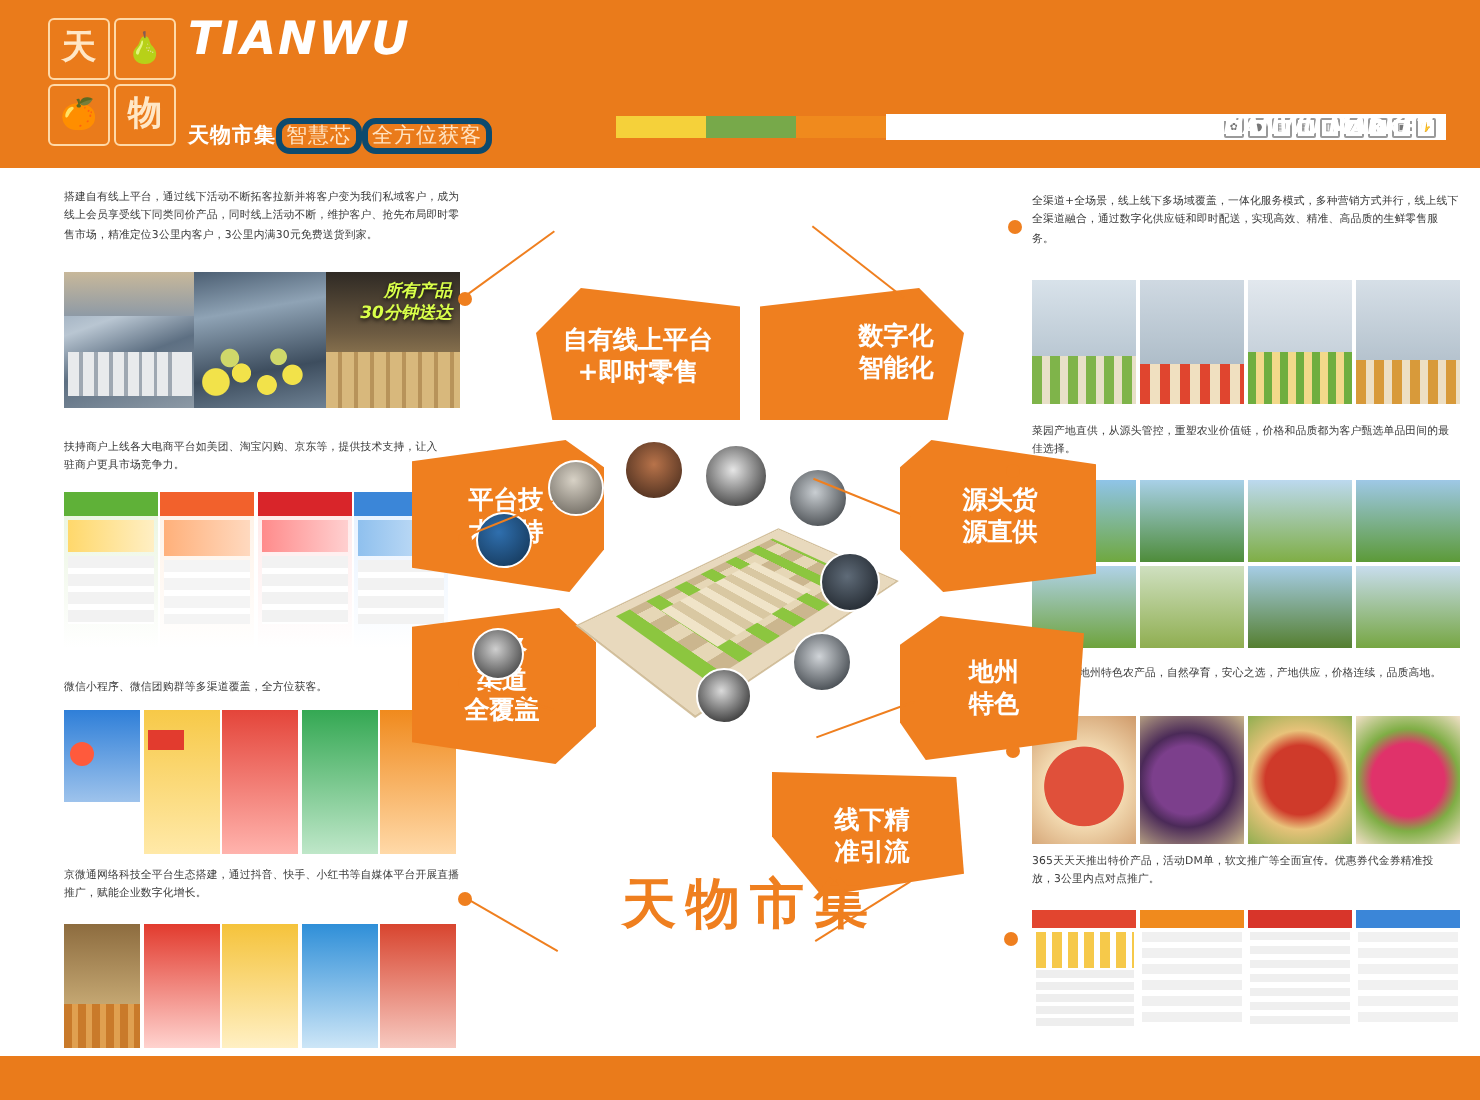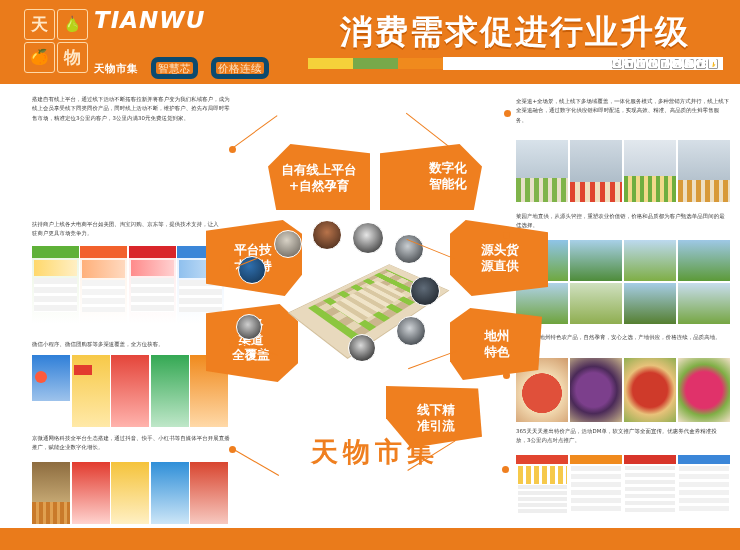--- a/index.html
+++ b/index.html
@@ -18,21 +18,21 @@
   .logo-grid{width:64px;height:64px;display:grid;grid-template-columns:1fr 1fr;grid-template-rows:1fr 1fr;gap:2px;flex:0 0 auto;}
   .lg-cell{border:1.4px solid #ffd9a8;border-radius:3px;display:flex;align-items:center;justify-content:center;
            color:#ffe7c6;font-size:17px;font-weight:bold;line-height:1;position:relative;overflow:hidden;}
   .lg-cell.fruit{font-size:15px;color:#ffcf92;}
   .logo-text{display:flex;flex-direction:column;justify-content:space-between;line-height:1;gap:28px;}
   .logo-tianwu{font-family:"DejaVu Sans","Liberation Sans",sans-serif;font-style:italic;font-weight:bold;
       font-size:23px;color:#fff;letter-spacing:1px;}
   .logo-market{font-style:italic;font-weight:bold;font-size:23px;color:#fff;letter-spacing:1px;margin-top:1px;}
   .logo-cn{font-size:10.5px;color:#ffe3c2;letter-spacing:.5px;margin-top:3px;white-space:nowrap;}
   .logo-cn b{font-weight:bold;color:#fff;}
-  .logo-cn .boxed{border:5px solid #0c4a6e;border-radius:7px;padding:0 2px;margin-left:13px;}
+  .logo-cn .boxed{border:3px solid #0c4a6e;border-radius:7px;padding:0 2px;margin-left:0;}
 
   .hdr-title{position:absolute;left:300px;top:10px;width:430px;text-align:center;
       font-size:33px;font-weight:bold;color:#ffffff;letter-spacing:2px;
       text-shadow:0 2px 0 #c95f08;}
   .hdr-bar{position:absolute;left:308px;top:56px;width:415px;height:15px;display:flex;align-items:center;gap:0;}
   .seg{height:11px;}
   .seg.y{width:45px;background:#f5d13a;}
   .seg.g{width:45px;background:#77a94a;}
   .seg.o{width:45px;background:#f08a1d;}
   .hdr-white{flex:1;height:13px;background:#fff;display:flex;align-items:center;justify-content:flex-end;padding-right:5px;gap:2px;}
@@ -85,26 +85,25 @@
       <div class="logo-wrap">
         <div class="logo-grid">
           <div class="lg-cell">天</div>
           <div class="lg-cell fruit">🍐</div>
           <div class="lg-cell fruit">🍊</div>
           <div class="lg-cell">物</div>
         </div>
         <div class="logo-text">
           <div class="logo-tianwu">TIANWU</div>
           <div class="logo-cn">
-            <b>天物市集</b><span class="boxed">智慧芯</span><span class="boxed">价格连续</span>
+            <b>天物市集</b><span class="boxed">智慧芯</span><span class="boxed">全方位获客</span>
           </div>
         </div>
       </div>
 
-      <div class="hdr-title">消费需求促进行业升级</div>
 
       <div class="hdr-bar">
         <div class="seg y"></div>
         <div class="seg g"></div>
         <div class="seg o"></div>
         <div class="hdr-white">
           <span class="mini-ico">✿</span>
           <span class="mini-ico">●</span>
           <span class="mini-ico">▤</span>
           <span class="mini-ico">▦</span>
@@ -114,20 +113,41 @@
           <span class="mini-ico">▣</span>
           <span class="mini-ico">✋</span>
         </div>
       </div>
       <div class="hdr-en" style="position:absolute;left:604px;top:57px;">TIANWU MARKET</div>
     </div>
   </div>
 
   <div class="txt" style="left:32px;top:95px;width:198px;">搭建自有线上平台，通过线下活动不断拓客拉新并将客户变为我们私域客户，成为线上会员享受线下同类同价产品，同时线上活动不断，维护客户、抢先布局即时零售市场，精准定位3公里内客户，3公里内满30元免费送货到家。</div>
 
+  <div class="photo" style="left:32px;top:136px;width:198px;height:68px;">
+    <div class="ph-row">
+      <div class="pane" style="width:33%;background:linear-gradient(160deg,#7f93a8 0%,#b9c6d2 35%,#5d6f82 60%,#8d9aa6 100%);">
+        <div style="position:absolute;left:2px;bottom:6px;width:62px;height:22px;background:linear-gradient(90deg,#e8eaec 0 9%,#9fa8b2 9% 12%,#e8eaec 12% 21%,#9fa8b2 21% 24%,#e8eaec 24% 33%,#9fa8b2 33% 36%,#e8eaec 36% 45%,#9fa8b2 45% 48%,#e8eaec 48% 57%,#9fa8b2 57% 60%,#e8eaec 60% 69%,#9fa8b2 69% 72%,#e8eaec 72% 81%,#9fa8b2 81% 84%,#e8eaec 84% 100%);"></div>
+        <div style="position:absolute;left:0;top:0;right:0;height:22px;background:linear-gradient(180deg,#c8b89a,#8e9aa6);"></div>
+      </div>
+      <div class="pane" style="width:33%;background:linear-gradient(170deg,#4c5f73 0%,#8fa3b5 30%,#3d4d5e 70%,#6e8193 100%);">
+        <div style="position:absolute;left:4px;bottom:4px;width:58px;height:30px;background:
+           radial-gradient(circle at 12% 70%,#f2e24a 0 12%,transparent 13%),
+           radial-gradient(circle at 34% 55%,#f2e24a 0 11%,transparent 12%),
+           radial-gradient(circle at 56% 75%,#f2e24a 0 12%,transparent 13%),
+           radial-gradient(circle at 78% 58%,#f2e24a 0 10%,transparent 11%),
+           radial-gradient(circle at 24% 30%,#cfd86a 0 9%,transparent 10%),
+           radial-gradient(circle at 66% 28%,#cfd86a 0 9%,transparent 10%);"></div>
+      </div>
+      <div class="pane" style="width:34%;background:linear-gradient(180deg,#2f2a24 0%,#6d5b42 45%,#c9a86a 100%);">
+        <div style="position:absolute;left:0;bottom:0;width:100%;height:28px;background:repeating-linear-gradient(90deg,#d8b87c 0 6px,#b8935a 6px 8px);"></div>
+        <div class="badge30">所有产品<br>30分钟送达</div>
+      </div>
+    </div>
+  </div>
 
   <div class="txt" style="left:32px;top:220px;width:192px;">扶持商户上线各大电商平台如美团、淘宝闪购、京东等，提供技术支持，让入驻商户更具市场竞争力。</div>
 
   <div class="photo" style="left:32px;top:246px;width:192px;height:78px;">
     <div class="thumb-grid">
       <div class="thumb" style="background:linear-gradient(180deg,#e8f4dd,#fff);">
         <div style="height:12px;background:#5fb138;"></div>
         <div style="margin:2px;height:16px;background:linear-gradient(90deg,#ffd86b,#ffefc4);"></div>
         <div style="margin:2px;height:34px;background:repeating-linear-gradient(180deg,#f2f2f2 0 6px,#fff 6px 9px);"></div>
       </div>
@@ -251,21 +271,21 @@
         <div style="margin:1.5px;height:48px;background:repeating-linear-gradient(180deg,#f1f1f1 0 5px,#fff 5px 8px);"></div>
       </div>
     </div>
   </div>
 
   <div class="wheel">
 
     <div class="petal" style="left:72px;top:6px;width:102px;height:66px;
                 clip-path:polygon(22% 0%,100% 14%,100% 100%,8% 100%,0% 34%);">
       <span style="left:6px;top:18px;width:90px;">自有线上平台
-+自然孕育</span>
++即时零售</span>
     </div>
 
     <div class="petal" style="left:184px;top:6px;width:102px;height:66px;
                 clip-path:polygon(0% 14%,78% 0%,100% 34%,92% 100%,0% 100%);">
       <span style="left:24px;top:16px;width:88px;">数字化
 智能化</span>
     </div>
 
     <div class="petal" style="left:254px;top:82px;width:98px;height:76px;
                 clip-path:polygon(16% 0%,100% 16%,100% 88%,22% 100%,0% 72%,0% 18%);">

